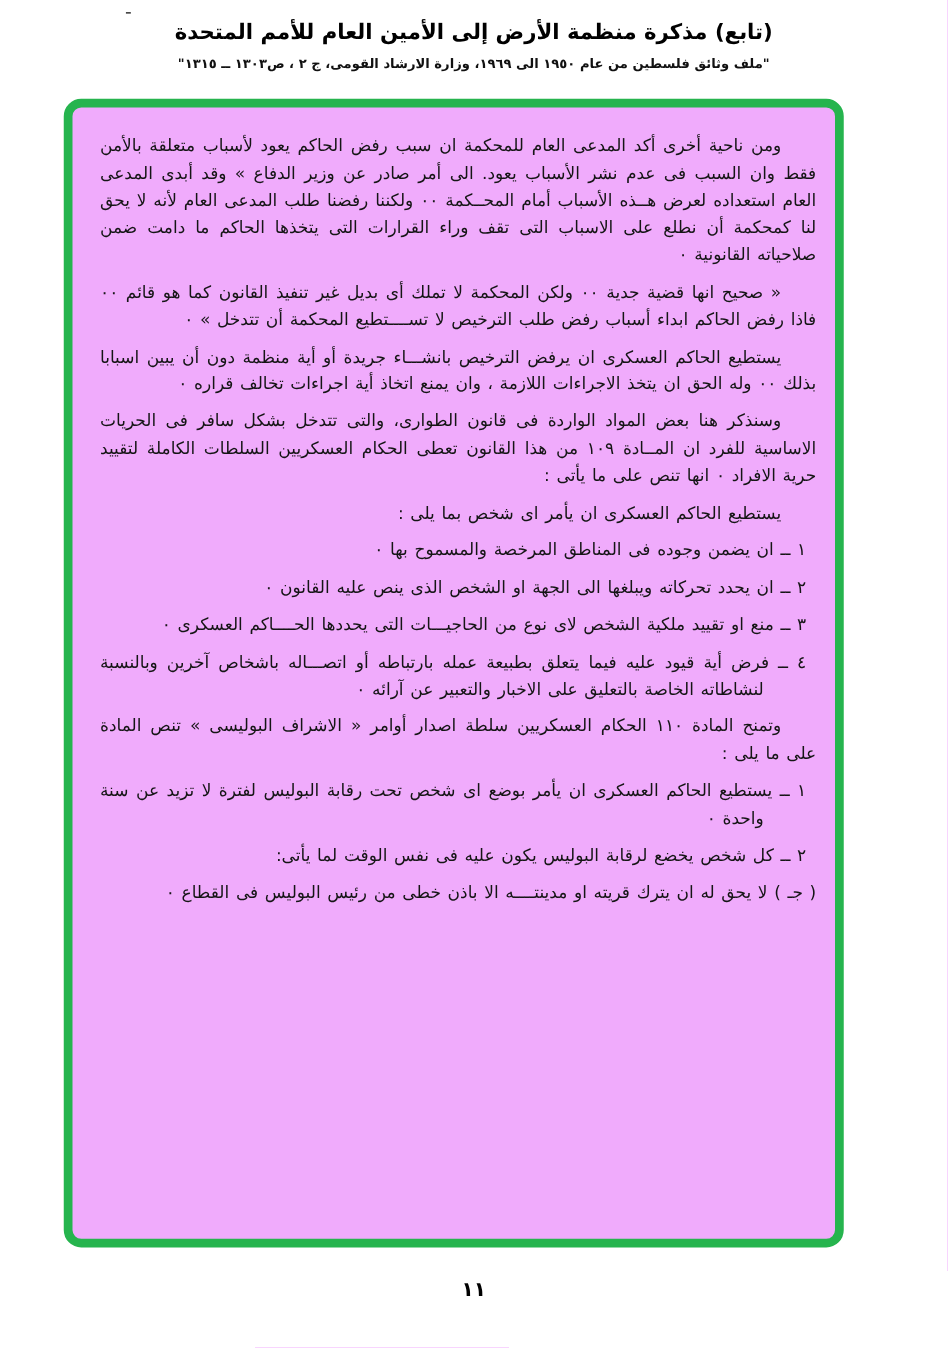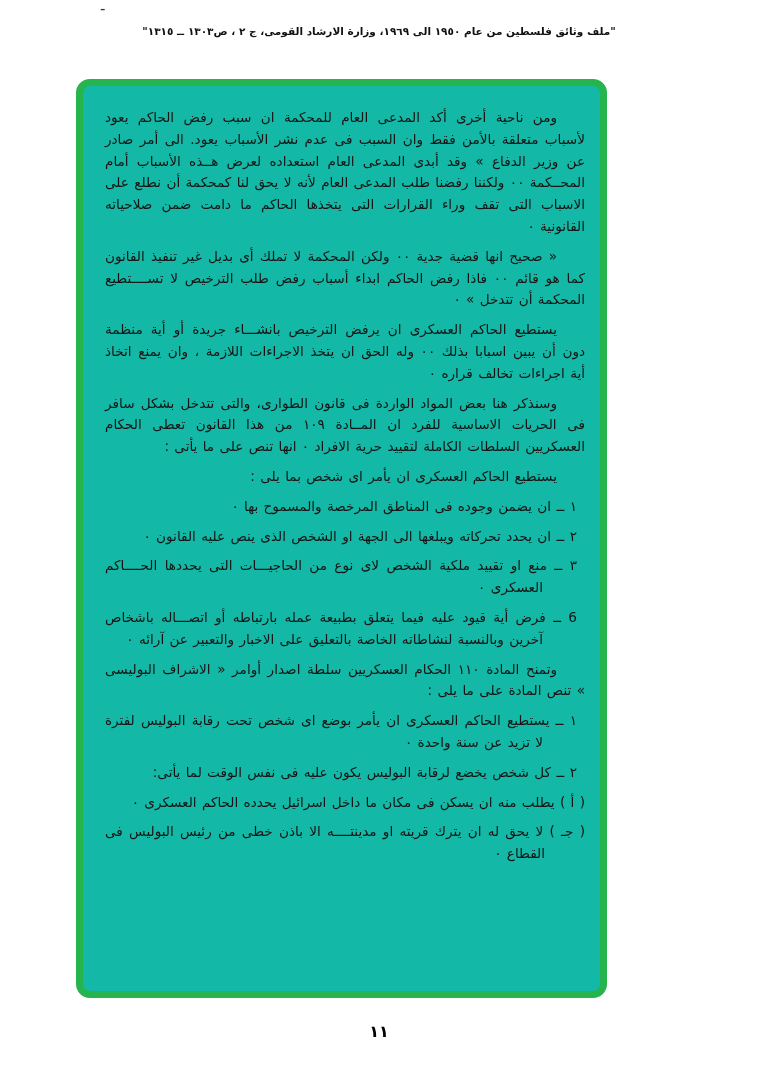--- a/index.html
+++ b/index.html
@@ -13,43 +13,44 @@
   .header{
     position:absolute;top:16px;left:0;right:0;text-align:center;direction:rtl;
   }
   .title{
     font-size:17px;font-weight:bold;color:#000;letter-spacing:0;
   }
   .subtitle{
     font-size:10.5px;font-weight:bold;color:#111;margin-top:9px;
   }
   .frame{
-    position:absolute;left:76px;top:79px;width:531px;height:919px;
+    position:absolute;left:51px;top:79px;width:624px;height:919px;
     box-sizing:border-box;border:7px solid #26b44e;border-radius:14px;
-    padding:21px 15px 0 22px;direction:rtl;background:#14b8a6;
+    padding:21px 15px 0 22px;direction:rtl;background:#f0abfc;
   }
   .para,.item,.subitem{
     font-size:13.6px;line-height:21.8px;text-align:justify;
     margin:0 0 8px 0;word-spacing:1px;
   }
   .para{text-indent:28px;}
   .item{padding-right:42px;text-indent:-34px;}
   .subitem{padding-right:40px;text-indent:-40px;}
   .marker{white-space:nowrap;}
   .page-number{
     position:absolute;top:1022px;left:0;right:0;text-align:center;
     font-size:16px;font-weight:bold;color:#000;direction:rtl;
   }
 </style>
 </head>
 <body>
 
 <div class="artifact-dash">-</div>
 
 <div class="header">
+  <div class="title">(تابع) مذكرة منظمة الأرض إلى الأمين العام للأمم المتحدة</div>
   <div class="subtitle">"ملف وثائق فلسطين من عام ١٩٥٠ الى ١٩٦٩، وزارة الارشاد القومى، ج ٢ ، ص١٣٠٣ ــ ١٣١٥"</div>
 </div>
 
 <div class="frame">
   <p class="para">ومن ناحية أخرى أكد المدعى العام للمحكمة ان سبب رفض الحاكم يعود لأسباب متعلقة بالأمن فقط وان السبب فى عدم نشر الأسباب يعود. الى أمر صادر عن وزير الدفاع » وقد أبدى المدعى العام استعداده لعرض هــذه الأسباب أمام المحــكمة ٠٠ ولكننا رفضنا طلب المدعى العام لأنه لا يحق لنا كمحكمة أن نطلع على الاسباب التى تقف وراء القرارات التى يتخذها الحاكم ما دامت ضمن صلاحياته القانونية ٠</p>
   <p class="para">« صحيح انها قضية جدية ٠٠ ولكن المحكمة لا تملك أى بديل غير تنفيذ القانون كما هو قائم ٠٠ فاذا رفض الحاكم ابداء أسباب رفض طلب الترخيص لا تســــتطيع المحكمة أن تتدخل » ٠</p>
   <p class="para">يستطيع الحاكم العسكرى ان يرفض الترخيص بانشـــاء جريدة أو أية منظمة دون أن يبين اسبابا بذلك ٠٠ وله الحق ان يتخذ الاجراءات اللازمة ، وان يمنع اتخاذ أية اجراءات تخالف قراره ٠</p>
   <p class="para">وسنذكر هنا بعض المواد الواردة فى قانون الطوارى، والتى تتدخل بشكل سافر فى الحريات الاساسية للفرد ان المــادة ١٠٩ من هذا القانون تعطى الحكام العسكريين السلطات الكاملة لتقييد حرية الافراد ٠ انها تنص على ما يأتى :</p>
   <p class="para">يستطيع الحاكم العسكرى ان يأمر اى شخص بما يلى :</p>
 
@@ -59,38 +60,34 @@
   </p>
   <p class="item">
     <span class="marker">٢ ــ</span>
     <span>ان يحدد تحركاته ويبلغها الى الجهة او الشخص الذى ينص عليه القانون ٠</span>
   </p>
   <p class="item">
     <span class="marker">٣ ــ</span>
     <span>منع او تقييد ملكية الشخص لاى نوع من الحاجيـــات التى يحددها الحــــاكم العسكرى ٠</span>
   </p>
   <p class="item">
-    <span class="marker">6 ــ</span>
+    <span class="marker">٤ ــ</span>
     <span>فرض أية قيود عليه فيما يتعلق بطبيعة عمله بارتباطه أو اتصـــاله باشخاص آخرين وبالنسبة لنشاطاته الخاصة بالتعليق على الاخبار والتعبير عن آرائه ٠</span>
   </p>
 
   <p class="para">وتمنح المادة ١١٠ الحكام العسكريين سلطة اصدار أوامر « الاشراف البوليسى » تنص المادة على ما يلى :</p>
 
   <p class="item">
     <span class="marker">١ ــ</span>
     <span>يستطيع الحاكم العسكرى ان يأمر بوضع اى شخص تحت رقابة البوليس لفترة لا تزيد عن سنة واحدة ٠</span>
   </p>
   <p class="item">
     <span class="marker">٢ ــ</span>
     <span>كل شخص يخضع لرقابة البوليس يكون عليه فى نفس الوقت لما يأتى:</span>
   </p>
 
   <p class="subitem">
-    <span class="marker">( أ )</span>
-    <span>يطلب منه ان يسكن فى مكان ما داخل اسرائيل يحدده الحاكم العسكرى ٠</span>
-  </p>
-  <p class="subitem">
     <span class="marker">( جـ )</span>
     <span>لا يحق له ان يترك قريته او مدينتــــه الا باذن خطى من رئيس البوليس فى القطاع ٠</span>
   </p>
 </div>
 
 <div class="page-number">١١</div>
 
 </body></html>

